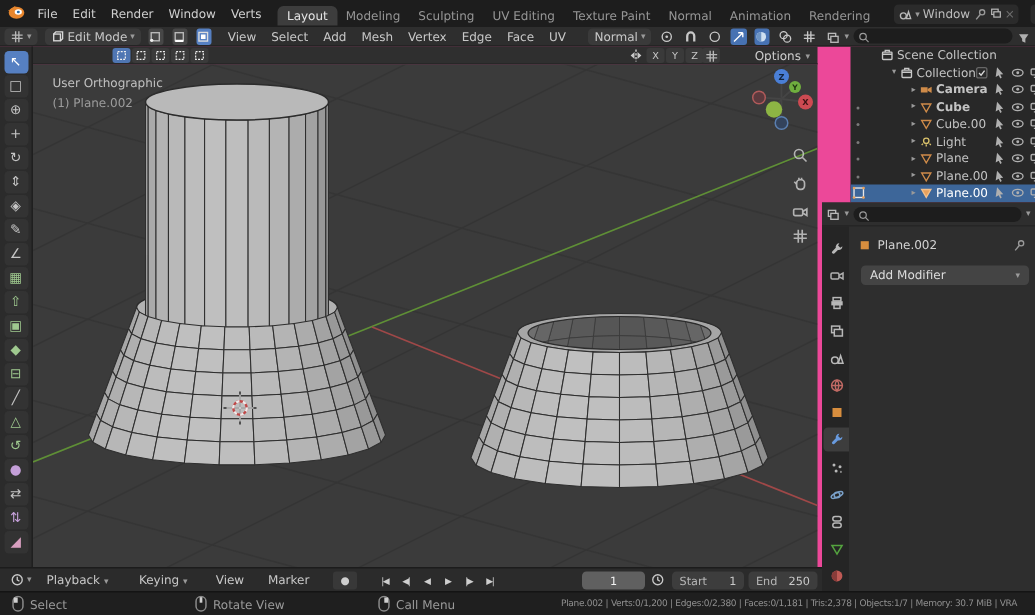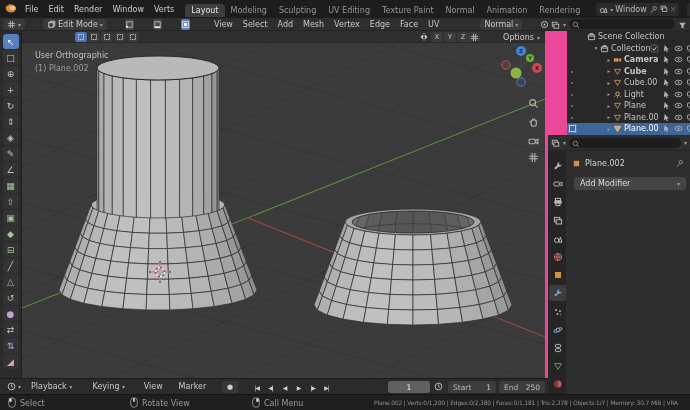--- a/index.html
+++ b/index.html
@@ -11,21 +11,21 @@
 
 #topbar{left:0;top:0;width:690px;height:18px;background:#1d1d1d;display:flex;align-items:center;font-size:8px;color:#cfcfcf;padding:0 4px;gap:2px}
 .menu{padding:1px 5px;border-radius:3px;white-space:nowrap;cursor:default}
 .wtab{padding:2px 6px;border-radius:4px 4px 0 0;color:#969696;white-space:nowrap;margin-top:3px}
 .wtab.active{background:#3d3d3d;color:#e4e4e4}
 #wtabs{display:flex;margin-left:4px}
 .widget{display:flex;align-items:center;background:#2b2b2b;border-radius:3px;height:13px;padding:0 3px;gap:2px;margin-left:6px;font-size:8px;color:#bdbdbd;white-space:nowrap}
 .dim{color:#6d6d6d}
 .chev{font-size:6px;color:#9a9a9a}
 
-#vheader{left:0;top:18px;width:548px;height:13px;background:#2e2e2e;border-bottom:1px solid #242424;display:flex;align-items:center;font-size:8px;padding:0 3px;gap:18px}
+#vheader{left:0;top:18px;width:548px;height:13px;background:#2e2e2e;border-bottom:1px solid #242424;display:flex;align-items:center;font-size:8px;padding:0 3px;gap:5px}
 .hbtn{display:flex;align-items:center;gap:2px;background:#3a3a3a;border-radius:3px;height:11px;padding:0 4px;white-space:nowrap}
 .selmode{width:12px;height:11px;background:#474747;border-radius:2px;display:flex;align-items:center;justify-content:center;margin-right:1px}
 .selmode.active{background:#5680c2}
 .icbtn{width:13px;height:11px;display:flex;align-items:center;justify-content:center;border-radius:2px}
 .icbtn.blue{background:#4772b3}
 
 #outheader{left:548px;top:18px;width:142px;height:13px;background:#2e2e2e;border-bottom:1px solid #242424;display:flex;align-items:center;padding:0 3px;gap:3px}
 .search{flex:1;height:10px;background:#1d1d1d;border-radius:5px;display:flex;align-items:center;padding:0 3px;gap:2px}
 
 #toolbar{left:0;top:31px;width:22px;height:347px;background:#2b2b2b;border-right:1px solid #1f1f1f;display:flex;flex-direction:column;align-items:center;padding-top:3px}

